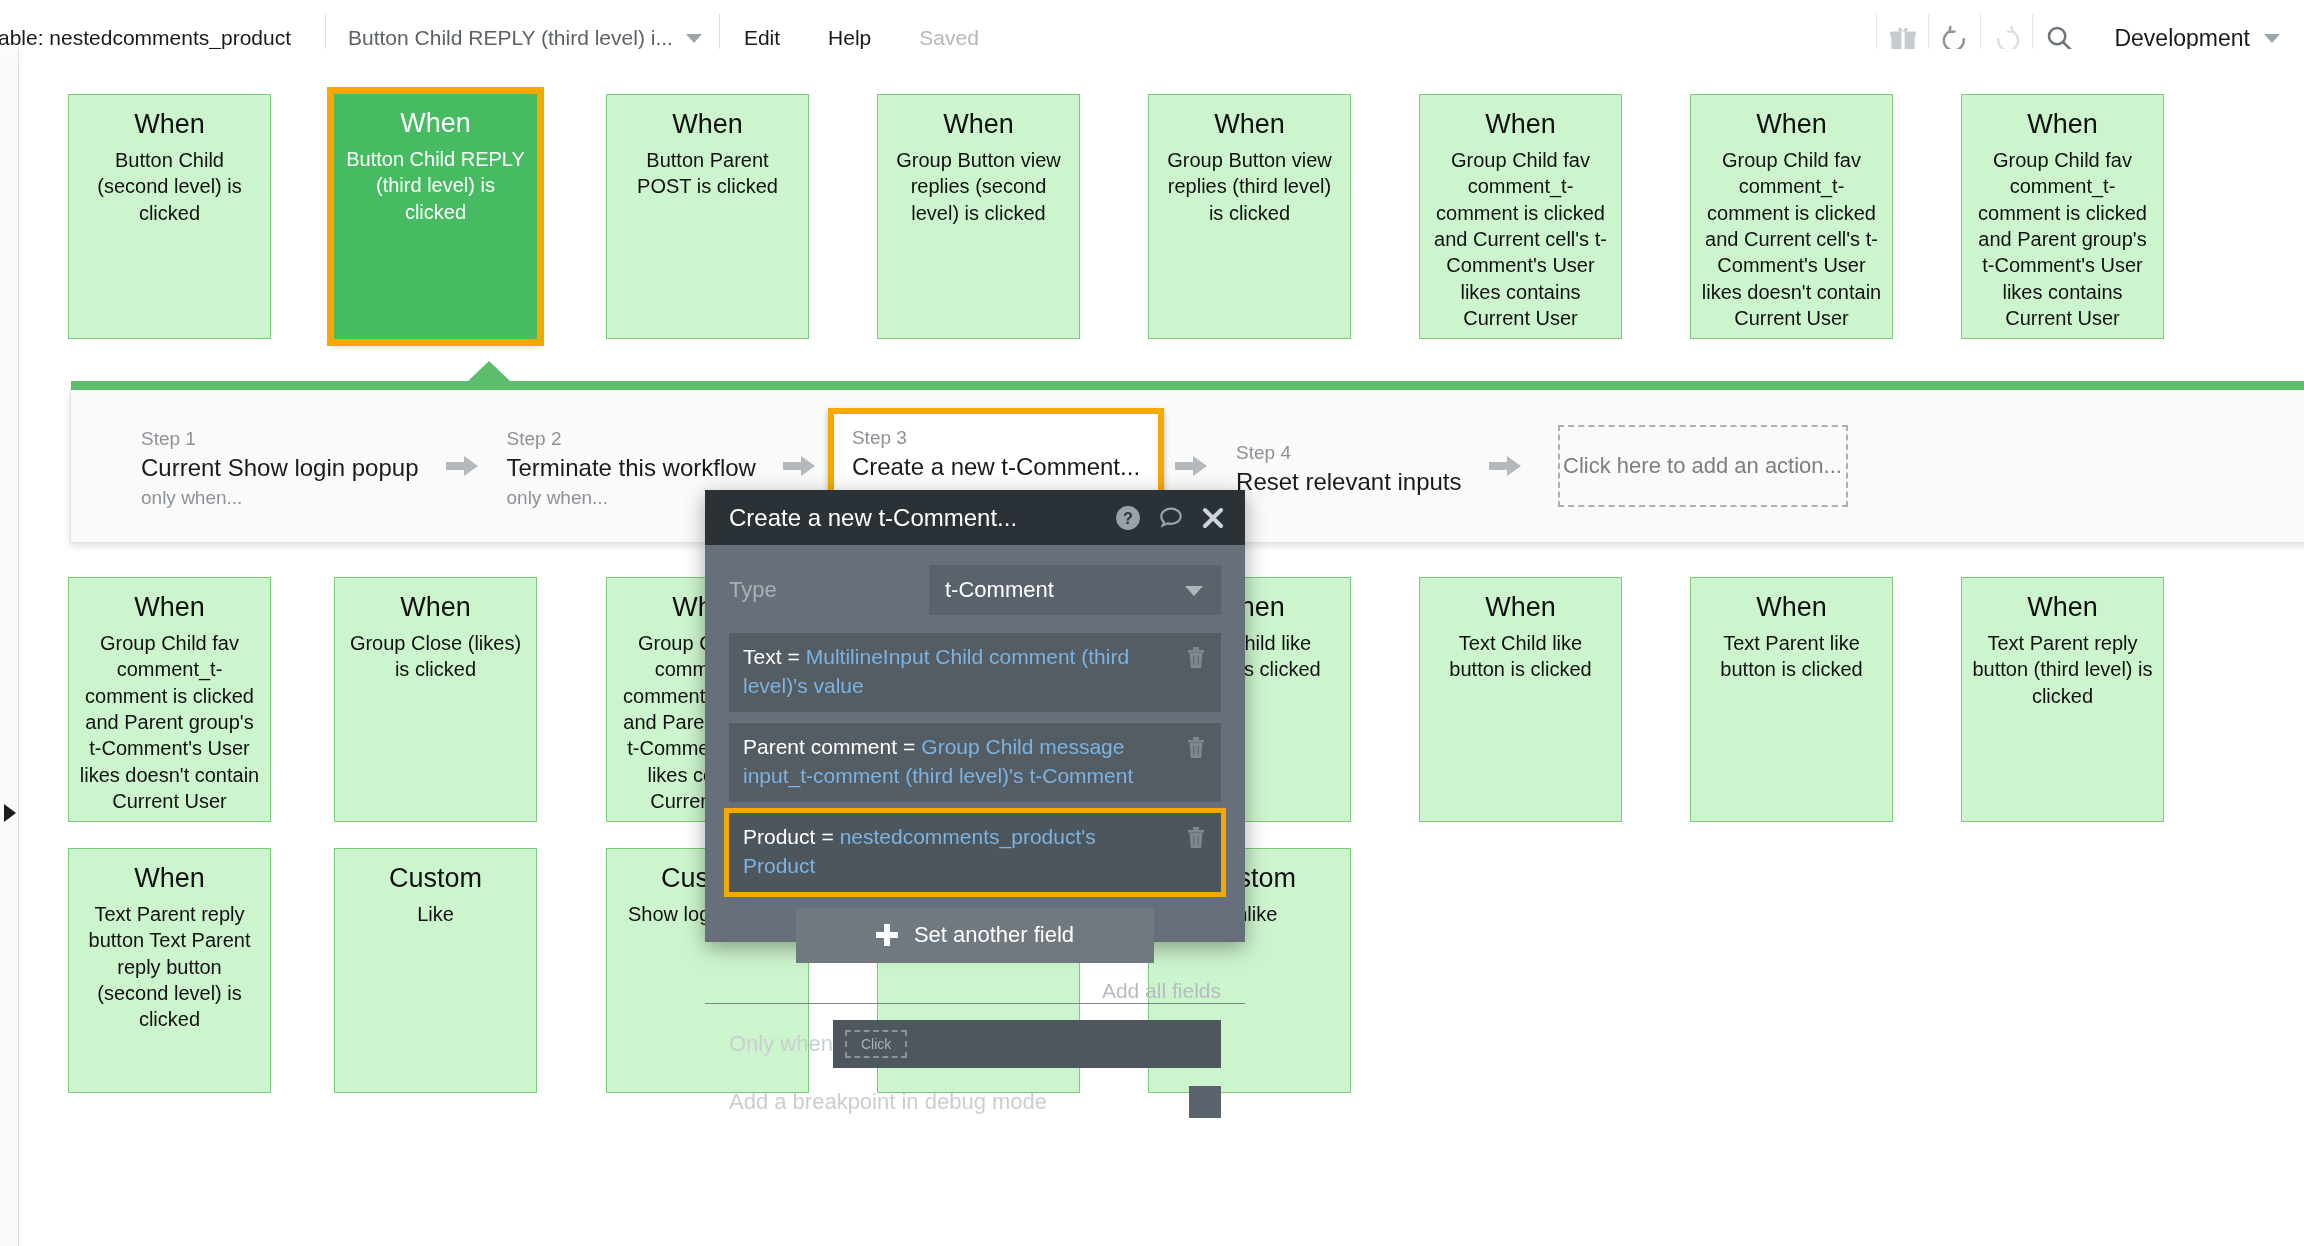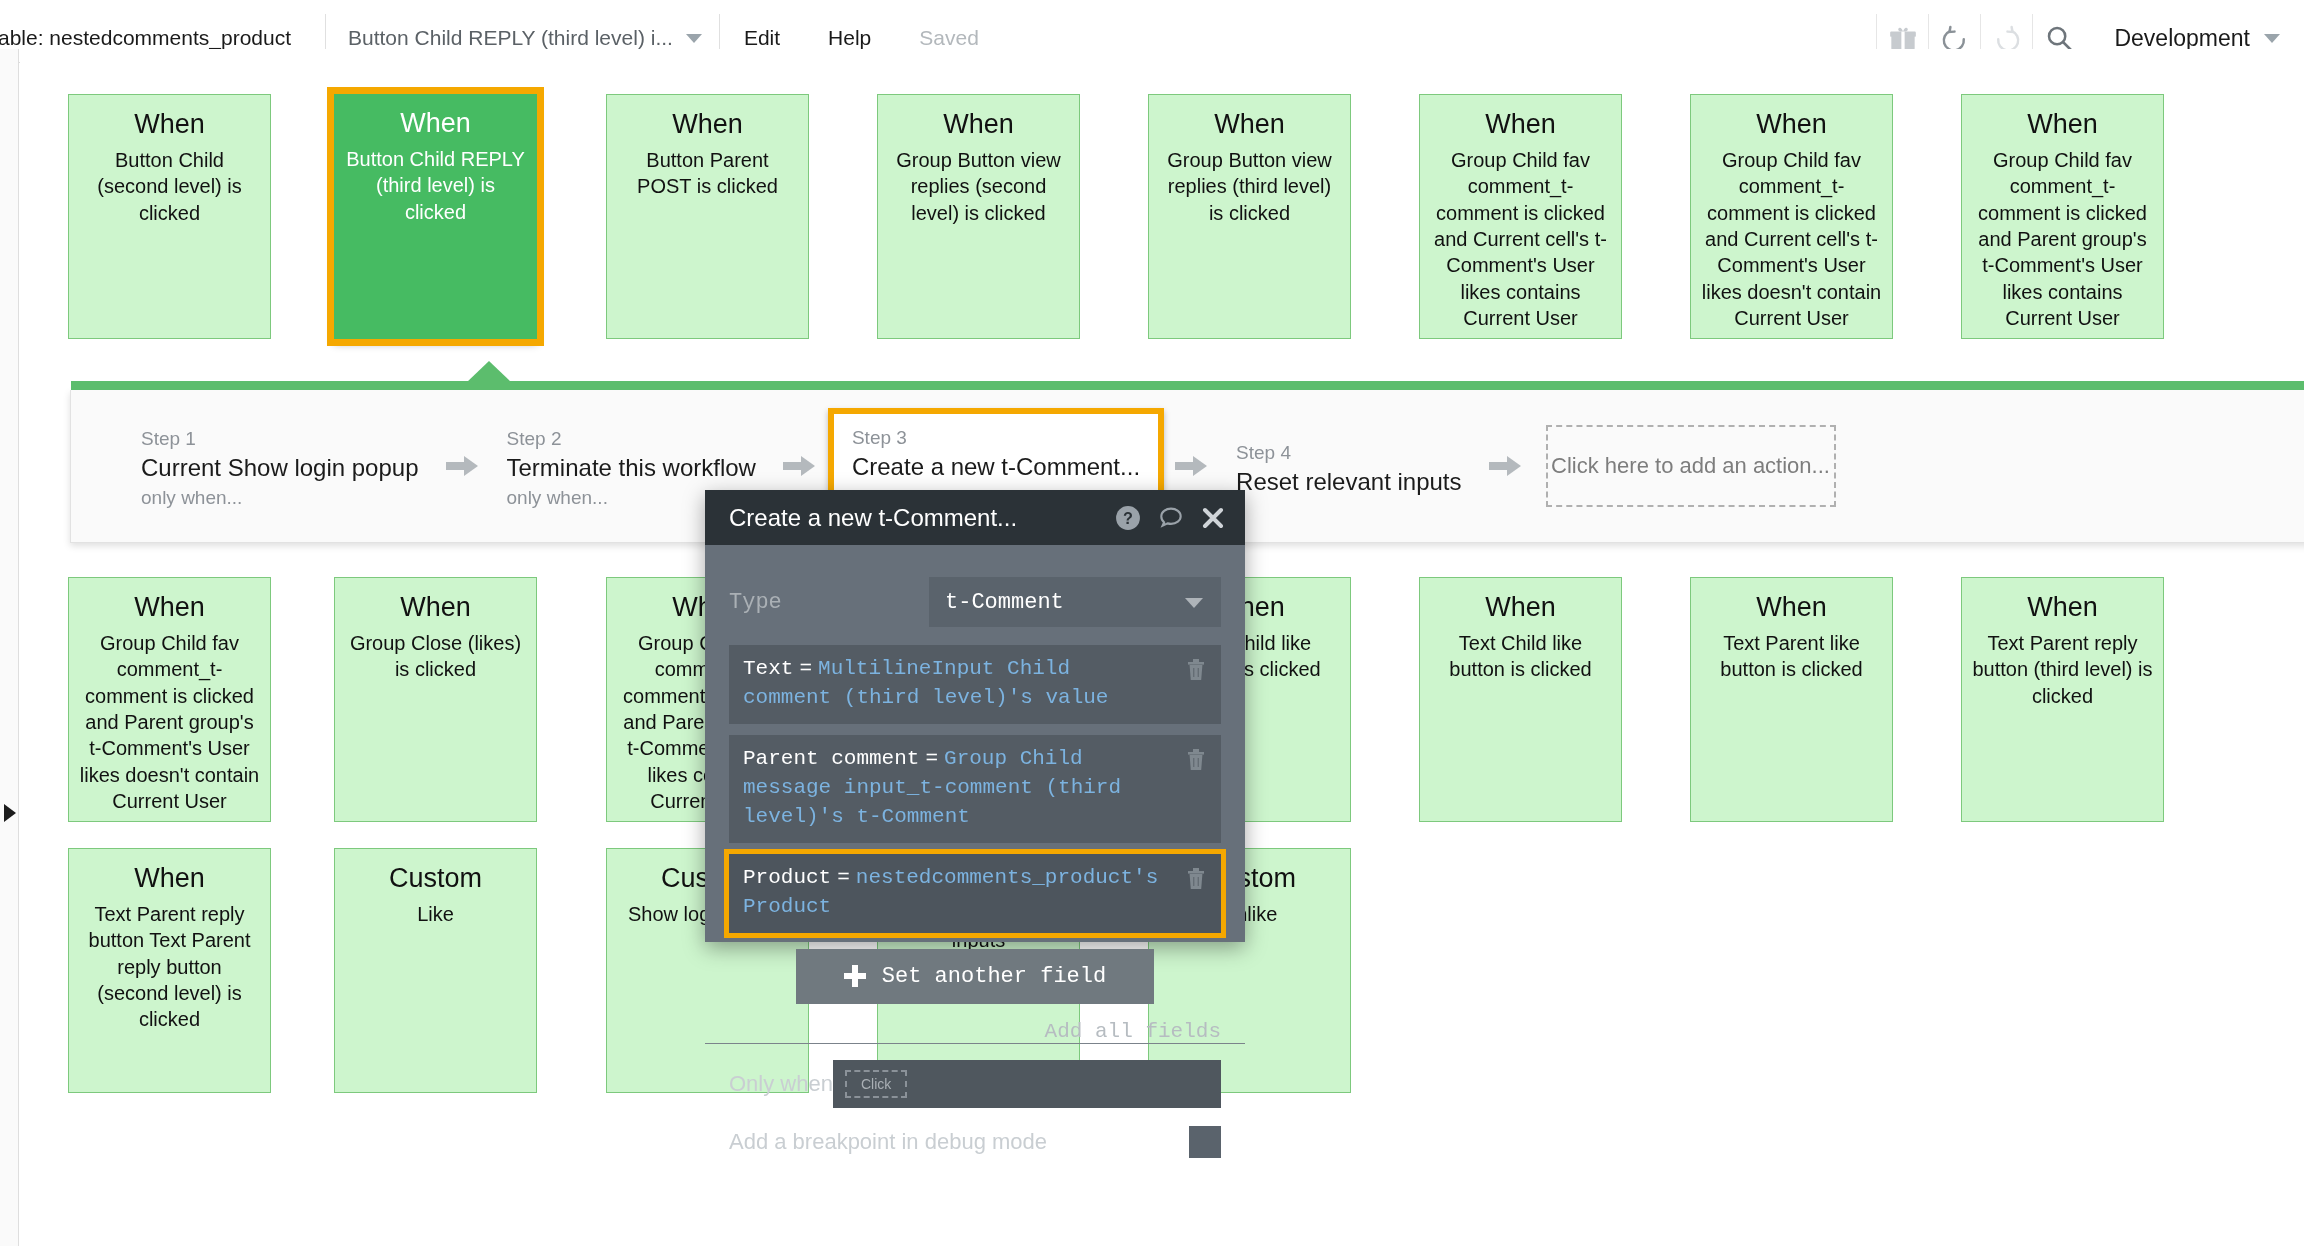--- a/index.html
+++ b/index.html
@@ -177,21 +177,21 @@
   }
   .arrow-sep svg { display: block; }
 
   .add-action {
     flex: 0 0 auto;
     width: 290px; height: 82px;
     border: 2px dashed #b0b0b0;
     background: #fafafa;
     display: flex; align-items: center; justify-content: center;
     font-size: 22px; color: #7d7d7d;
-    margin-left: 12px;
+    margin-left: 24px;
   }
 
   
   .modal {
     position: absolute;
     left: 705px; top: 490px;
     width: 540px; height: 452px;
     background: #67707a;
     box-shadow: 0 6px 20px rgba(0,0,0,.35);
     z-index: 20;
@@ -200,21 +200,21 @@
   .modal-head {
     height: 55px;
     background: #2b3237;
     display: flex; align-items: center;
     padding: 0 20px 0 24px;
     flex: 0 0 auto;
   }
   .modal-title { font-size: 24px; color: #ffffff; flex: 1 1 auto; }
   .modal-head .hicon { margin-left: 16px; display: flex; align-items: center; }
 
-  .modal-body { flex: 1 1 auto; padding: 32px 24px 0 24px; font-family: Liberation Mono, monospace; }
+  .modal-body { flex: 1 1 auto; padding: 20px 24px 0 24px; }
 
   .row-type { display: flex; align-items: center; margin-bottom: 18px; }
   .row-type .lbl { font-size: 22px; color: #aab0b5; width: 200px; }
   .dropdown {
     flex: 1 1 auto; height: 50px;
     background: #5a636c;
     display: flex; align-items: center;
     padding: 0 16px;
     position: relative;
   }

